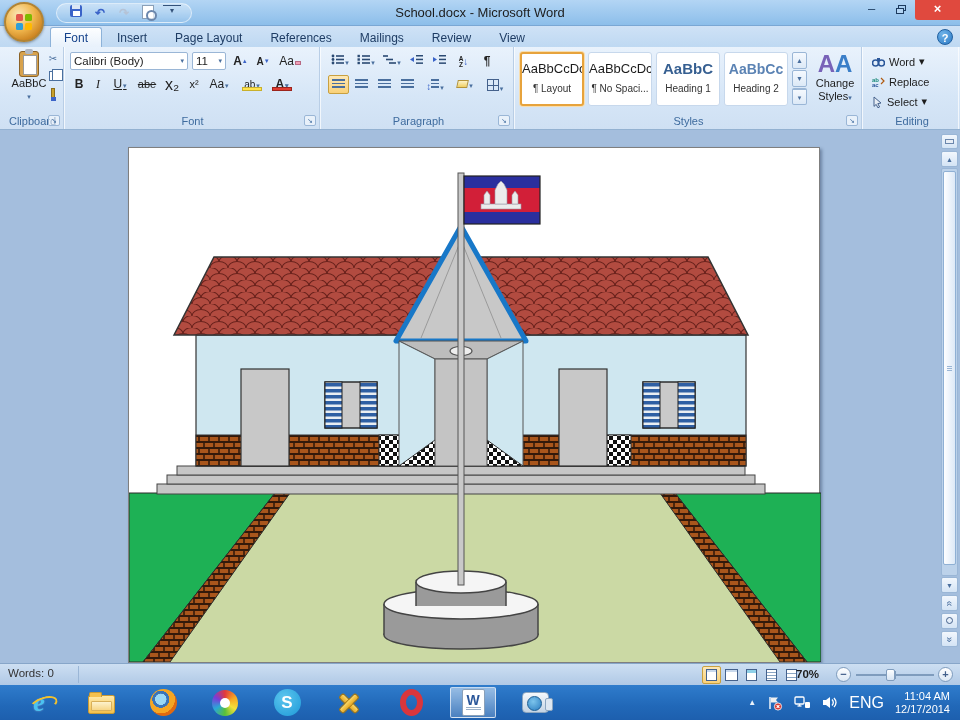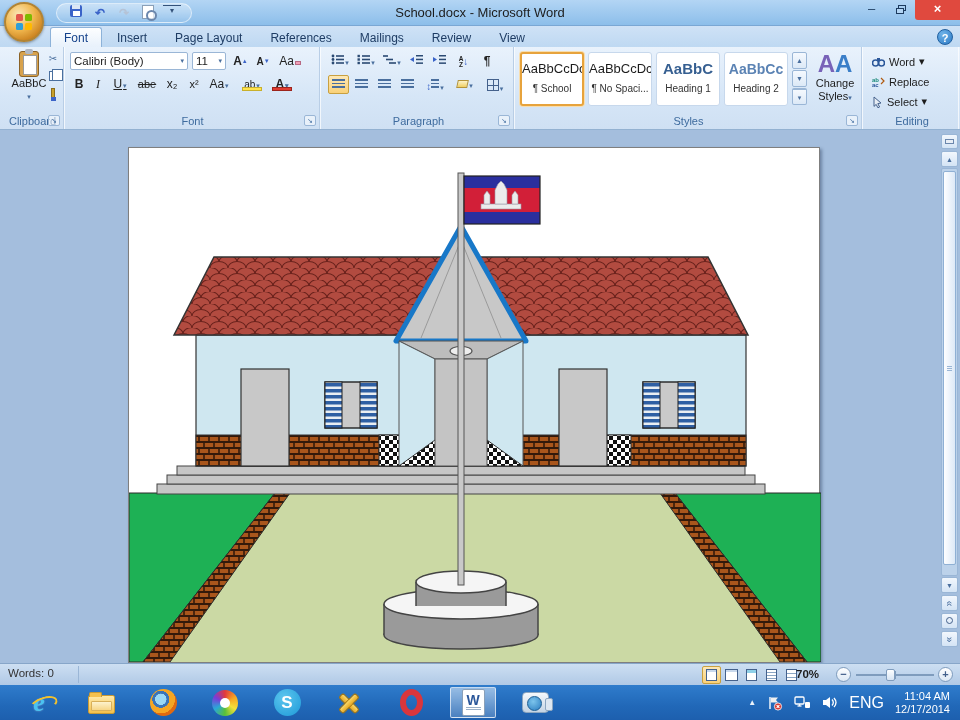--- a/index.html
+++ b/index.html
@@ -271,21 +271,21 @@
       <div class="rbtn" style="left:187px;top:5px;width:20px;font-size:10px;font-weight:bold;">
         <span>A</span><span class="tinytri" style="color:#3a63c8;">▼</span></div>
       <div class="rbtn" style="left:210px;top:5px;width:28px;">
         <span>Aa</span><span class="eraser"></span></div>
 
       <div class="rbtn" style="left:4px;top:28px;width:18px;font-weight:bold;">B</div>
       <div class="rbtn" style="left:24px;top:28px;width:16px;font-style:italic;font-family:'Liberation Serif',serif;">I</div>
       <div class="rbtn u-line" style="left:42px;top:28px;width:24px;">
         <span>U</span><span class="c">▾</span></div>
       <div class="rbtn strike" style="left:68px;top:28px;width:26px;font-size:11px;">abe</div>
-      <div class="rbtn" style="left:96px;top:28px;width:20px;font-size:12px;">x₂</div>
+      <div class="rbtn" style="left:96px;top:28px;width:20px;font-size:16px;">x₂</div>
       <div class="rbtn" style="left:118px;top:28px;width:20px;font-size:11px;">x²</div>
       <div class="rbtn" style="left:140px;top:28px;width:26px;">
         <span>Aa</span><span class="c">▾</span></div>
       <div class="rbtn" style="left:172px;top:28px;width:28px;font-size:10px;">
         <span>ab</span><span class="c">▾</span>
         <span class="hl-bar"></span></div>
       <div class="rbtn" style="left:202px;top:28px;width:28px;font-weight:bold;">
         <span>A</span><span class="c">▾</span>
         <span class="fc-bar"></span></div>
 
@@ -347,21 +347,21 @@
       <div class="rbtn" style="left:158px;top:28px;width:26px;">
         <span class="grid-ic"></span><span class="c">▾</span></div>
 
       <div class="grp-label">Paragraph</div>
       <div class="dlg">↘</div>
     </div>
 
     <div class="grp" id="g-styles">
       <div class="stylecard sel" style="left:4px;">
         <div class="s-sample">AaBbCcDc</div>
-        <div class="s-name">¶ School</div>
+        <div class="s-name">¶ Layout</div>
       </div>
       <div class="stylecard" style="left:72px;">
         <div class="s-sample">AaBbCcDc</div>
         <div class="s-name">¶ No Spaci...</div>
       </div>
       <div class="stylecard" style="left:140px;">
         <div class="s-sample h1">AaBbC</div>
         <div class="s-name">Heading 1</div>
       </div>
       <div class="stylecard" style="left:208px;">

